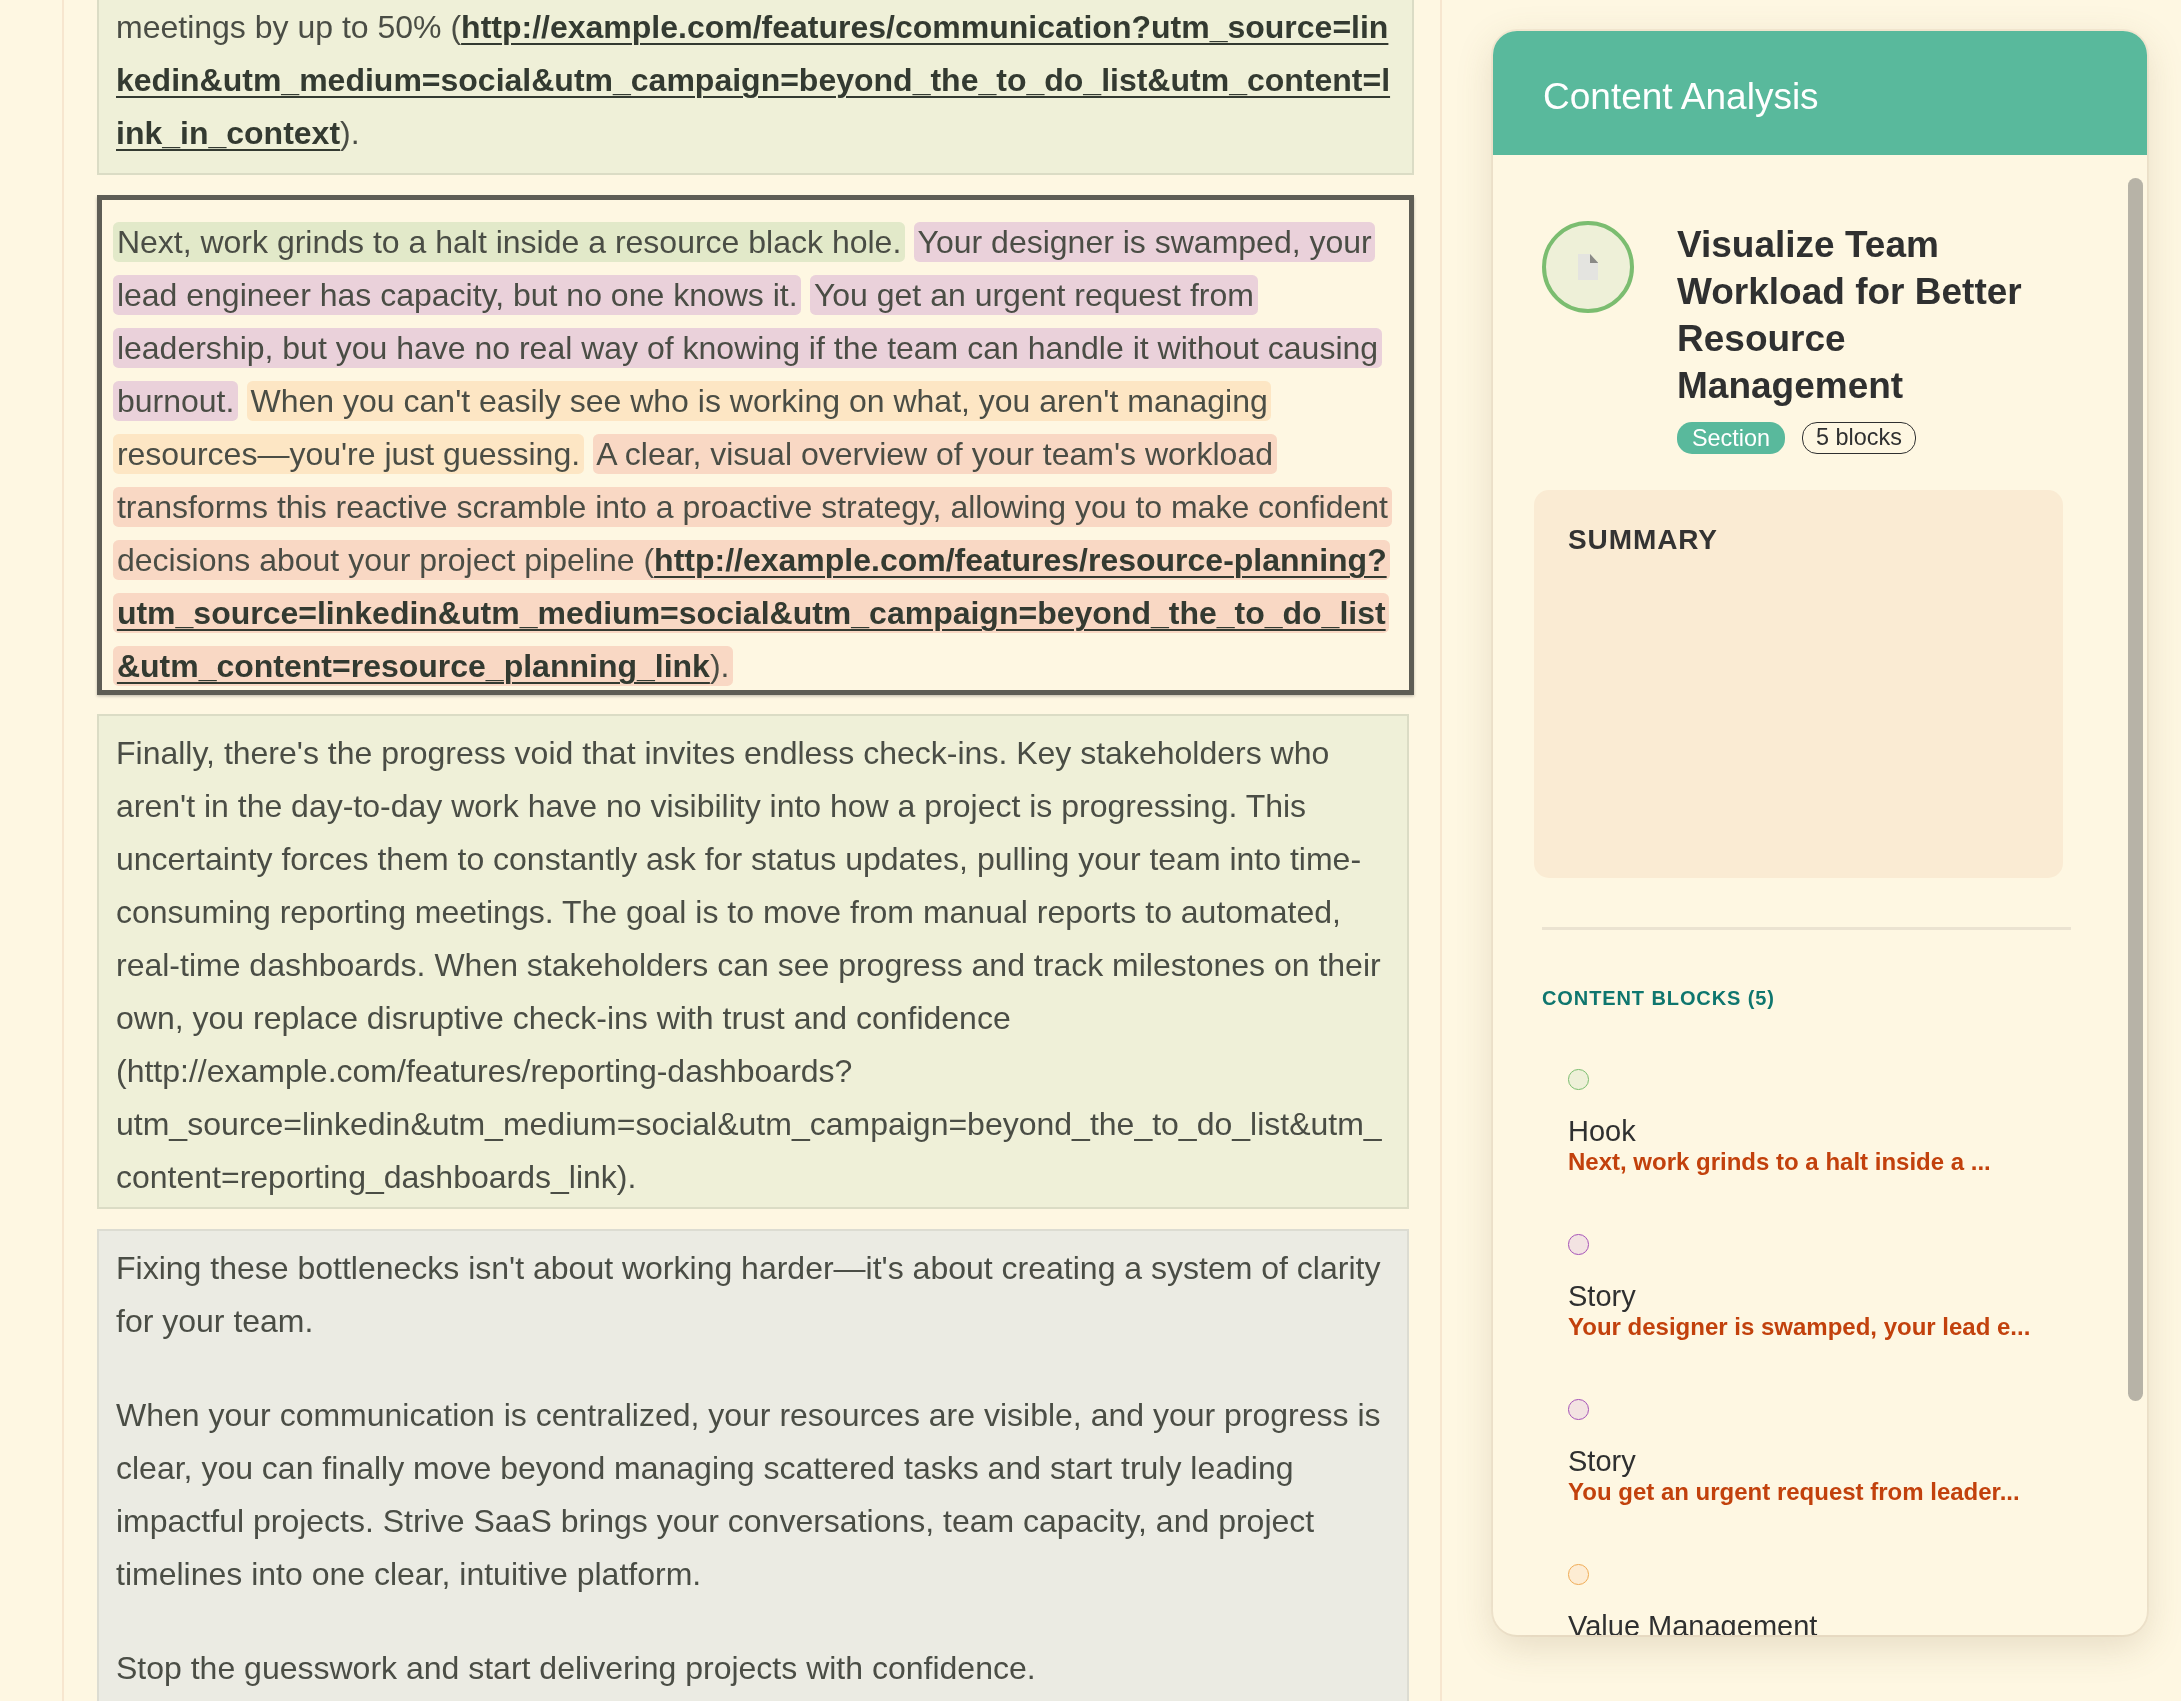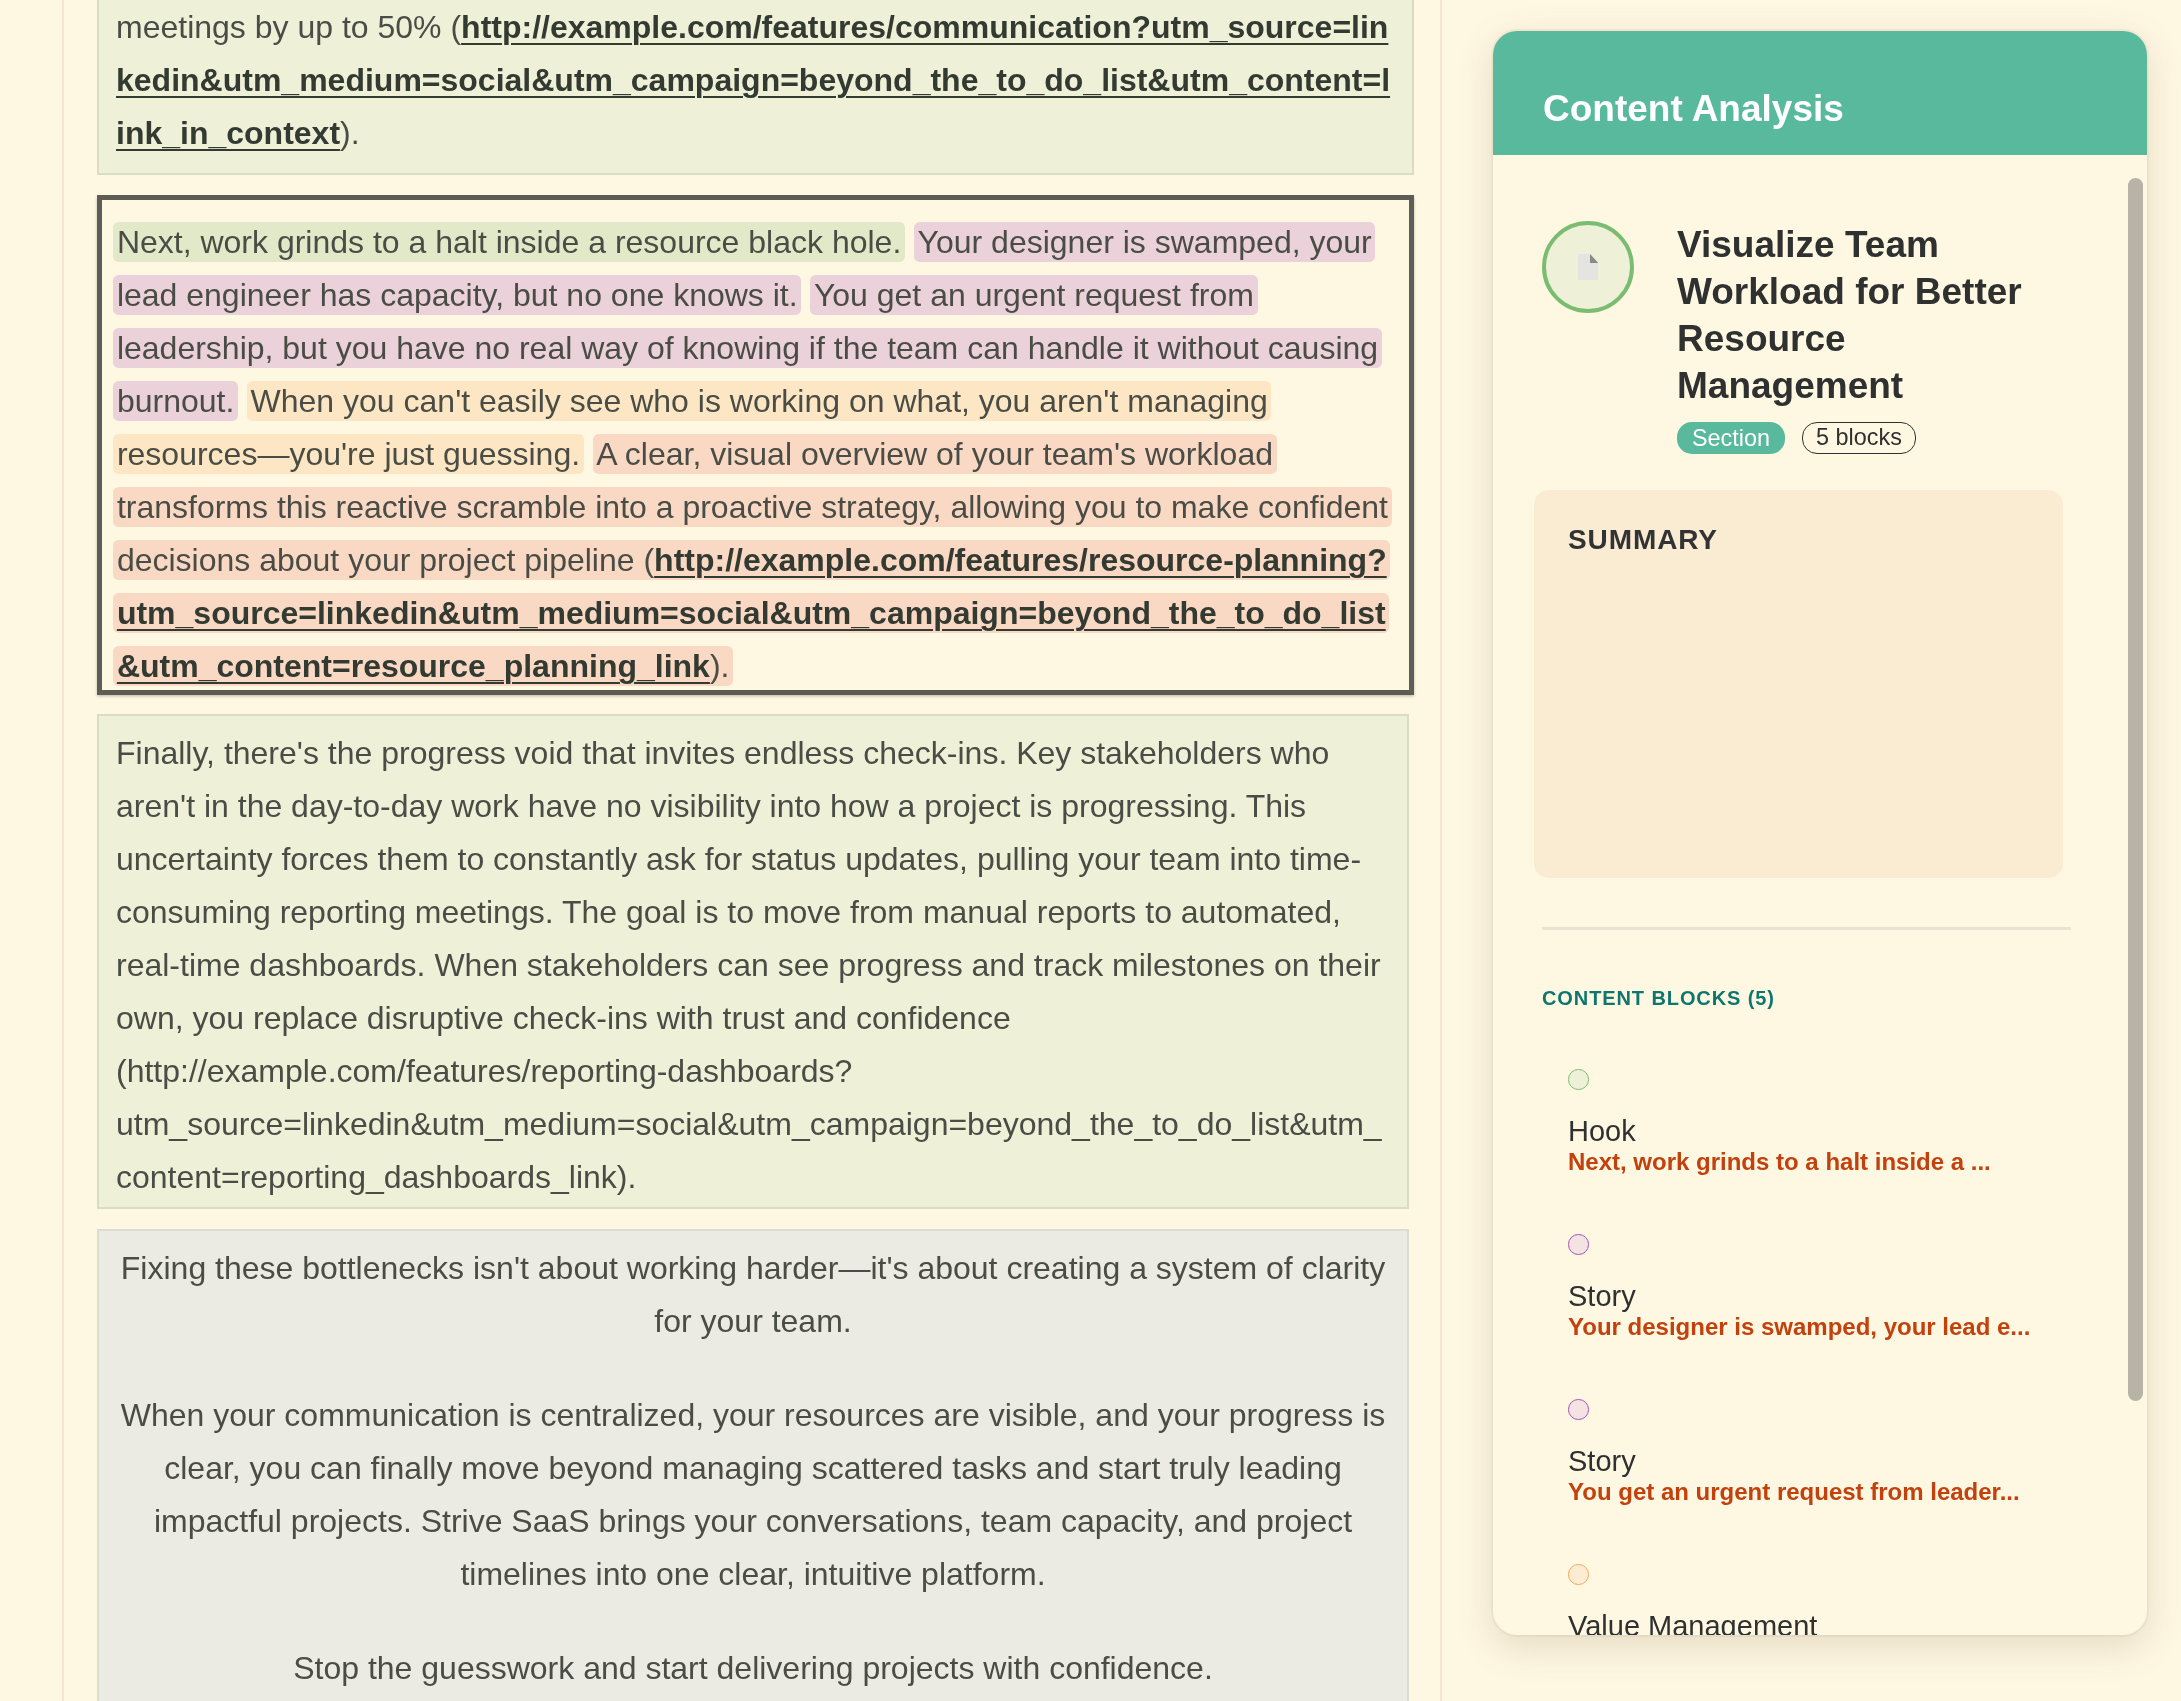--- a/index.html
+++ b/index.html
@@ -34,22 +34,22 @@
   .hl-value { background:#fde6c4; }
   .hl-cta { background:#f9d8c4; }
 
   .panel {
     position:absolute; left:1493px; top:31px; width:654px; height:1604px;
     background:#fef7e2; border-radius:24px; overflow:hidden;
     box-shadow:0 11.2px 37px rgba(120,100,60,0.18), 0 0 0 1.9px #f7ecd6;
   }
   .panel-header {
     height:124px; background:#59b99c; color:#fff;
-    font-size:37px; font-weight:700; box-sizing:border-box;
-    padding:16px 0 0 50px; line-height:124px;
+    font-size:37px; font-weight:400; box-sizing:border-box;
+    padding:4px 0 0 50px; line-height:124px;
   }
   .panel-body { position:relative; height:1480px; overflow:hidden; }
   .scrollbar { position:absolute; left:635px; top:22.5px; width:15px; height:1223px; background:#b7b3a7; border-radius:7.5px; }
 
   .section-head { position:absolute; left:49px; top:66px; width:525px; display:flex; }
   .section-icon {
     width:92px; height:92px; border-radius:50%; box-sizing:border-box;
     border:4.7px solid #7bbd70; background:#eef0d8; display:flex; align-items:center; justify-content:center; flex:none;
   }
   .doc-glyph { width:20.6px; height:26px; background:#e4e4e0; position:relative; clip-path:polygon(0 0, 60% 0, 100% 35%, 100% 100%, 0 100%); }
@@ -91,21 +91,21 @@
       <span class="hl hl-story">You get an urgent request from leadership, but you have no real way of knowing if the team can handle it without causing burnout.</span>
       <span class="hl hl-value">When you can't easily see who is working on what, you aren't managing resources—you're just guessing.</span>
       <span class="hl hl-cta"><span>A clear, visual overview of your team's workload transforms this reactive scramble into a proactive strategy, allowing you to make confident decisions about your project pipeline (</span><a class="link" style="word-break:break-all;">http://example.com/features/resource-planning?utm_source=linkedin&amp;utm_medium=social&amp;utm_campaign=beyond_the_to_do_list&amp;utm_content=resource_planning_link</a><span>).</span></span>
     </p>
   </div>
 
   <div class="block b-green2" style="top:714px;width:1312px;height:495px;padding-top:11.2px;">
     <p style="word-break:break-word;">Finally, there's the progress void that invites endless check-ins. Key stakeholders who aren't in the day-to-day work have no visibility into how a project is progressing. This uncertainty forces them to constantly ask for status updates, pulling your team into time-consuming reporting meetings. The goal is to move from manual reports to automated, real-time dashboards. When stakeholders can see progress and track milestones on their own, you replace disruptive check-ins with trust and confidence (http://example.com/features/reporting-dashboards?utm_source=linkedin&amp;utm_medium=social&amp;utm_campaign=beyond_the_to_do_list&amp;utm_content=reporting_dashboards_link).</p>
   </div>
 
-  <div class="block b-gray" style="top:1229px;width:1312px;height:472px;padding-top:11.2px;text-align:center;">
+  <div class="block b-gray" style="top:1229px;width:1312px;height:472px;padding-top:11.2px;">
     <p>Fixing these bottlenecks isn't about working harder—it's about creating a system of clarity for your team.</p>
     <p>When your communication is centralized, your resources are visible, and your progress is clear, you can finally move beyond managing scattered tasks and start truly leading impactful projects. Strive SaaS brings your conversations, team capacity, and project timelines into one clear, intuitive platform.</p>
     <p>Stop the guesswork and start delivering projects with confidence.</p>
   </div>
 </div>
 
 <div class="panel">
   <div class="panel-header">Content Analysis</div>
   <div class="panel-body">
     <div class="scrollbar"></div>

